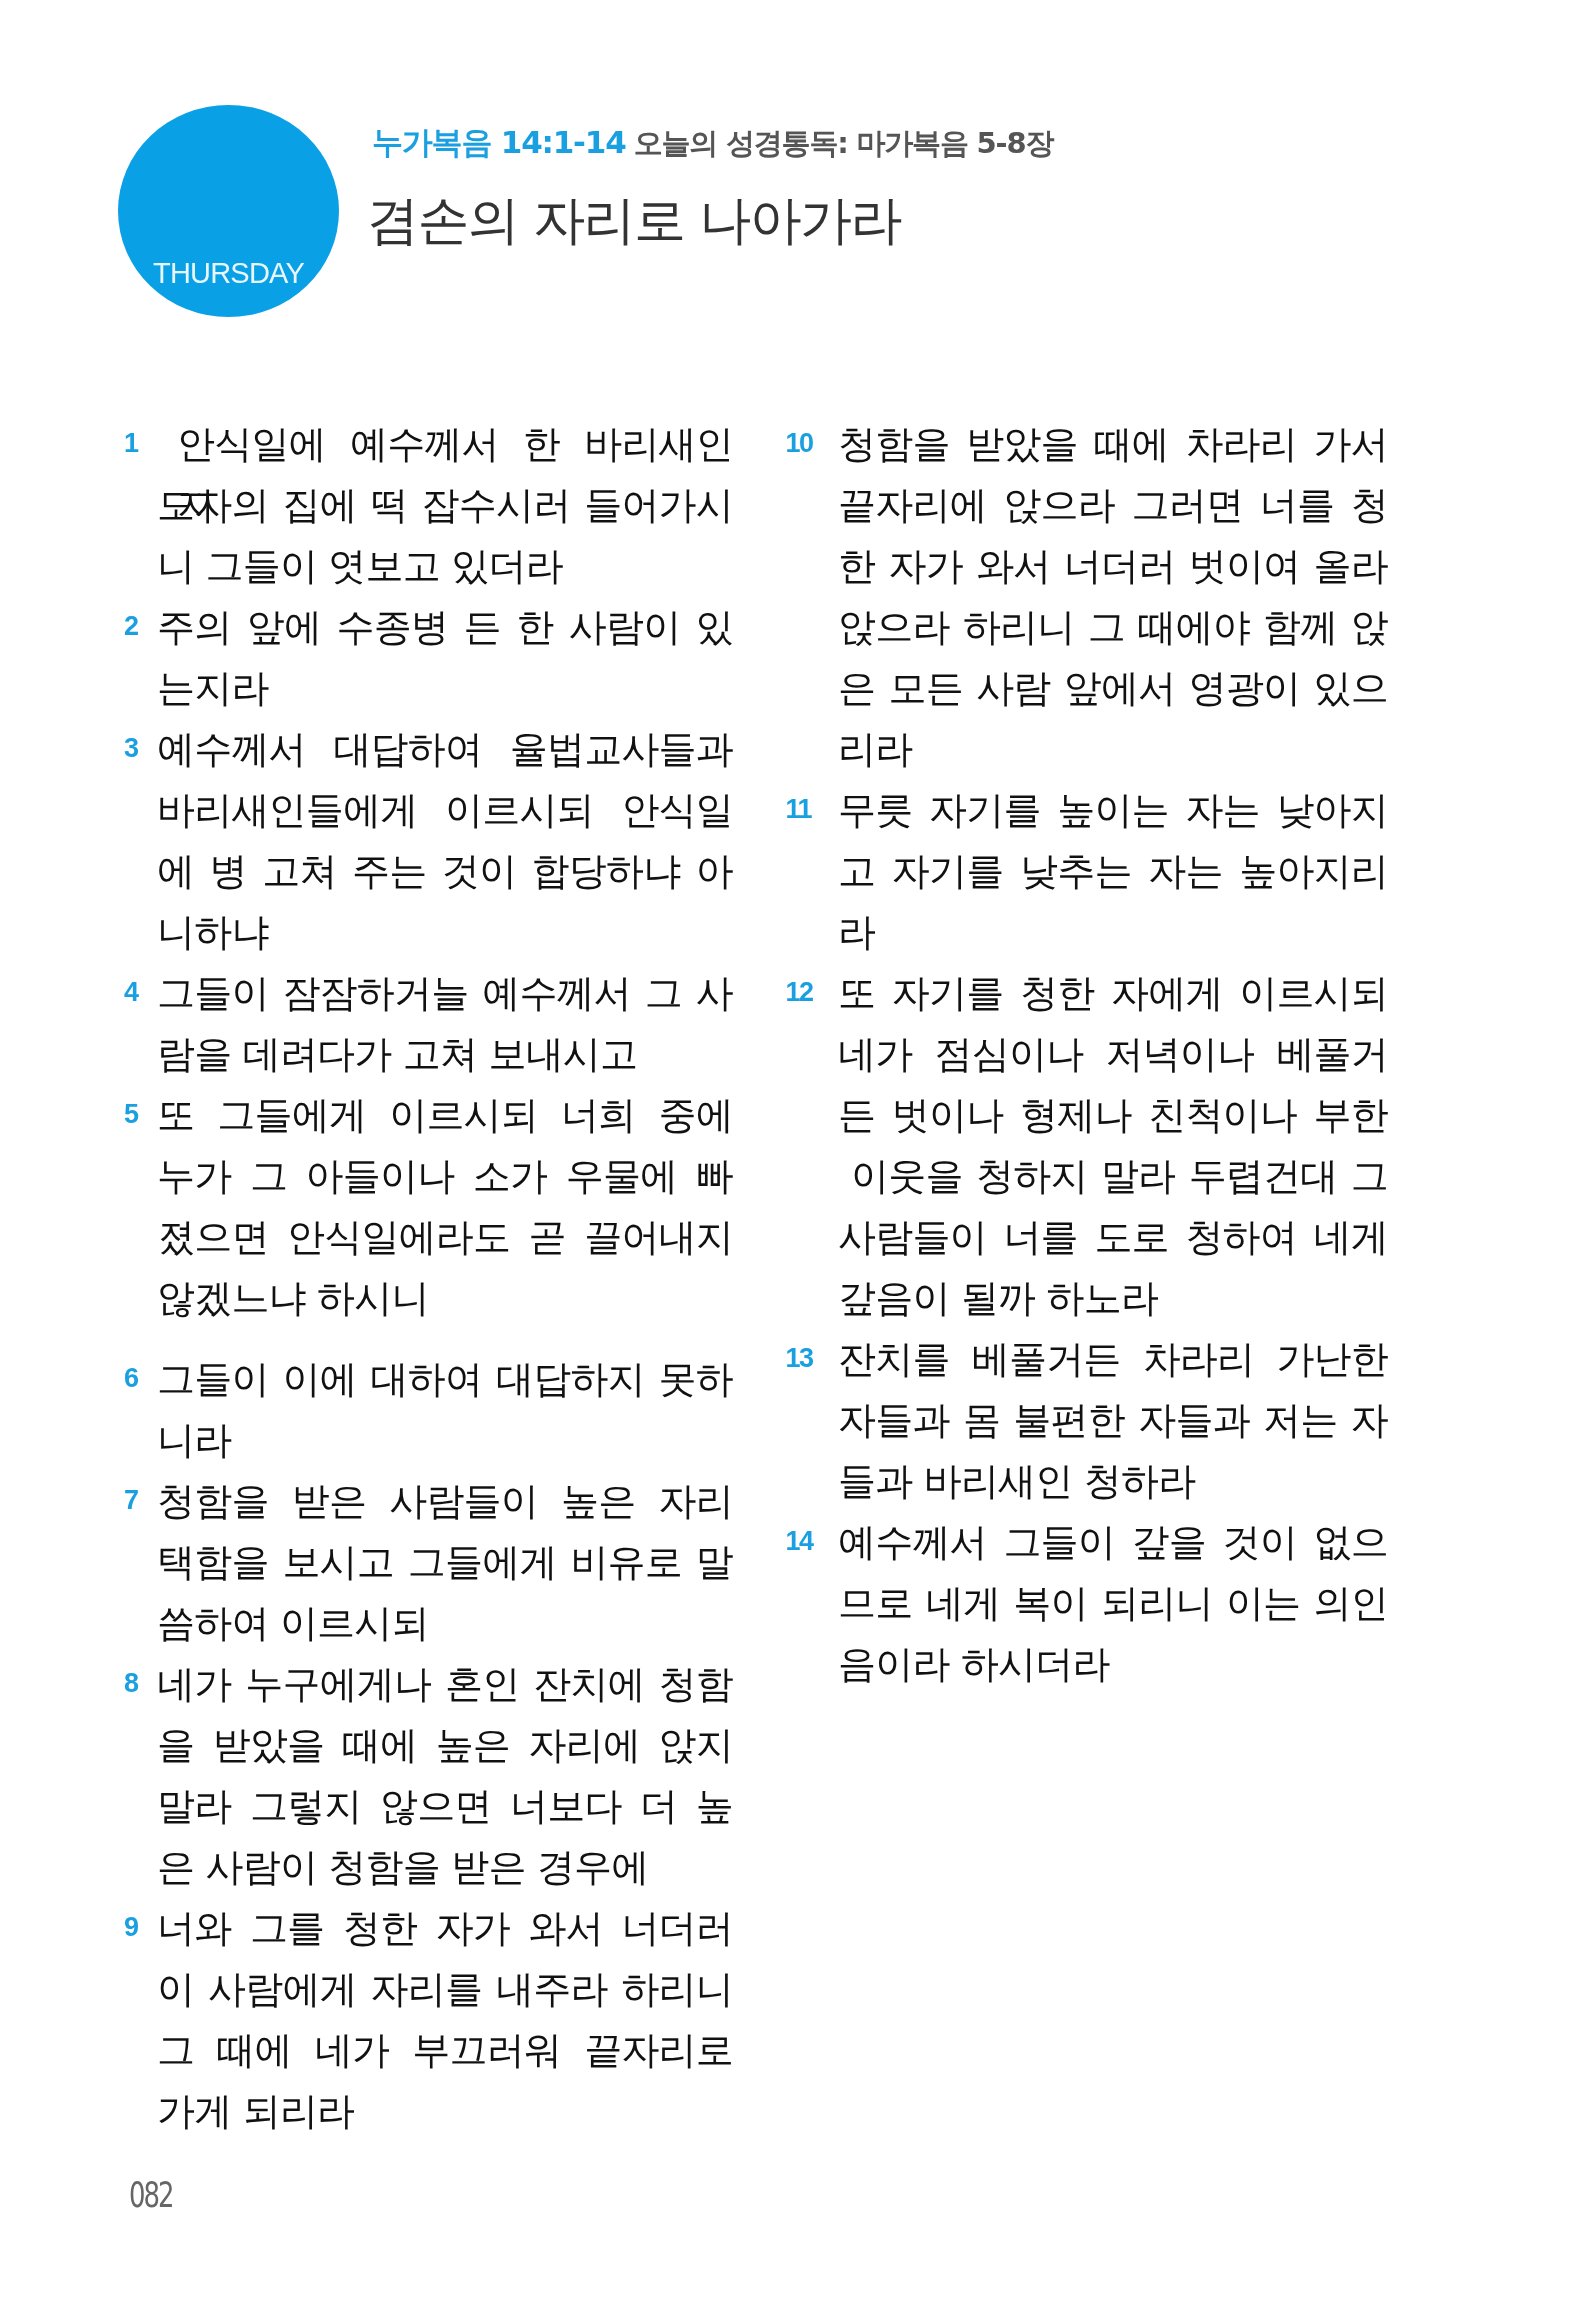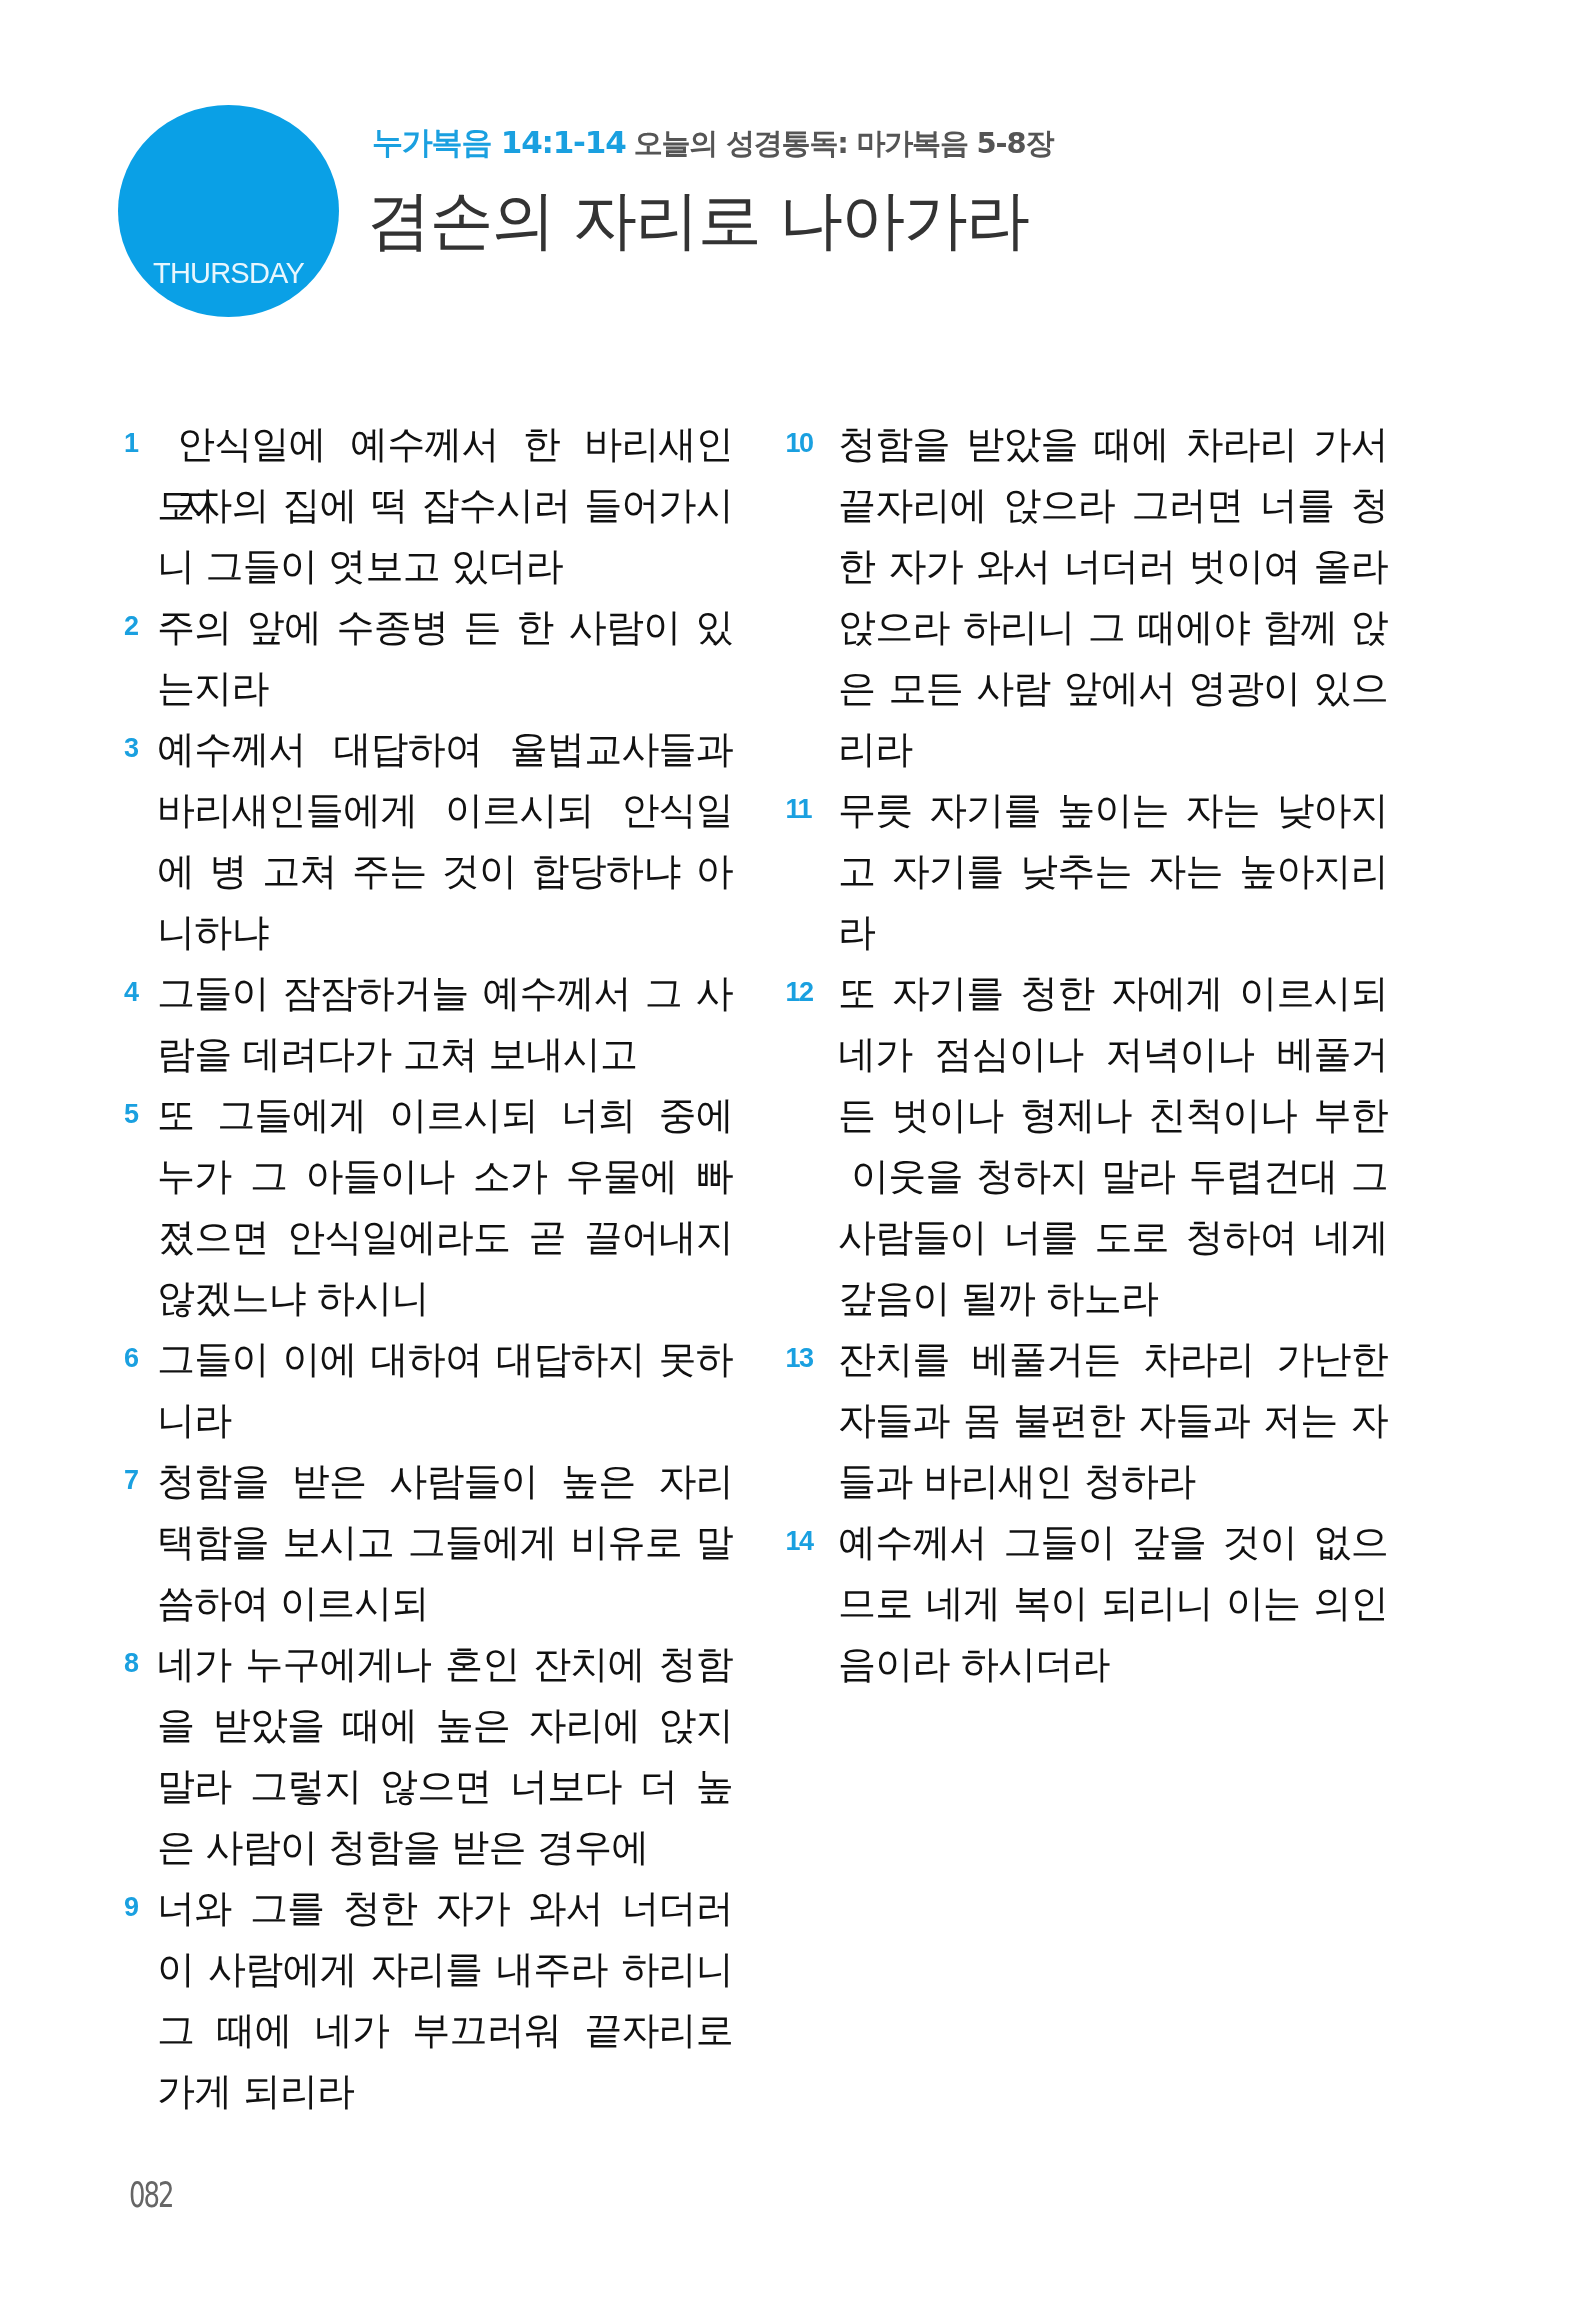--- a/index.html
+++ b/index.html
@@ -22,21 +22,21 @@
     font-weight: 300; letter-spacing: -0.8px; color: #e8f6fd;
   }
   .ref-line {
     position: absolute; left: 372px; top: 124px; white-space: nowrap;
     font-size: 31px; line-height: 36px; letter-spacing: -1.2px;
   }
   .ref-main { color: #1aa0e0; font-weight: 700; }
   .ref-sub { color: #555555; font-weight: 700; font-size: 29px; margin-left: 8.2px; }
   .title {
     position: absolute; left: 367px; top: 175px; white-space: nowrap;
-    font-family: "DejaVu Serif", "Liberation Serif", serif; font-size: 64px; line-height: 91px;
+    font-family: "DejaVu Serif", "Liberation Serif", serif; font-size: 52px; line-height: 91px;
     color: #333333; letter-spacing: -1.6px;
   }
   .column { position: absolute; top: 414px; }
   .col-left { left: 124px; width: 609px; }
   .col-right { left: 774px; width: 614px; }
   .verse { position: relative; }
   .vnum {
     position: absolute; left: 0; top: 13px; color: #1aa0e0; font-weight: 700;
     font-family: "Liberation Sans", sans-serif; font-size: 27px; line-height: 33px;
     letter-spacing: -1.6px;
@@ -106,21 +106,21 @@
       <div class="vlines">
         <span class="vline" style="white-space: normal;">또 그들에게 이르시되 너희 중에</span>
         <span class="vline" style="white-space: normal;">누가 그 아들이나 소가 우물에 빠</span>
         <span class="vline" style="white-space: normal;">졌으면 안식일에라도 곧 끌어내지</span>
         <span class="vline last" style="white-space: normal;">않겠느냐 하시니</span>
       </div>
     </div>
     <div class="verse">
       <span class="vnum">6</span>
       <div class="vlines">
-        <span class="vline" style="white-space: normal;">그들이 이에 대하여 대답하지 못하</span>
+        <span class="vline" style="white-space: normal; margin-top: 20px;">그들이 이에 대하여 대답하지 못하</span>
         <span class="vline last" style="white-space: normal;">니라</span>
       </div>
     </div>
     <div class="verse">
       <span class="vnum">7</span>
       <div class="vlines">
         <span class="vline" style="white-space: normal;">청함을 받은 사람들이 높은 자리</span>
         <span class="vline" style="white-space: normal;">택함을 보시고 그들에게 비유로 말</span>
         <span class="vline last" style="white-space: normal;">씀하여 이르시되</span>
       </div>

